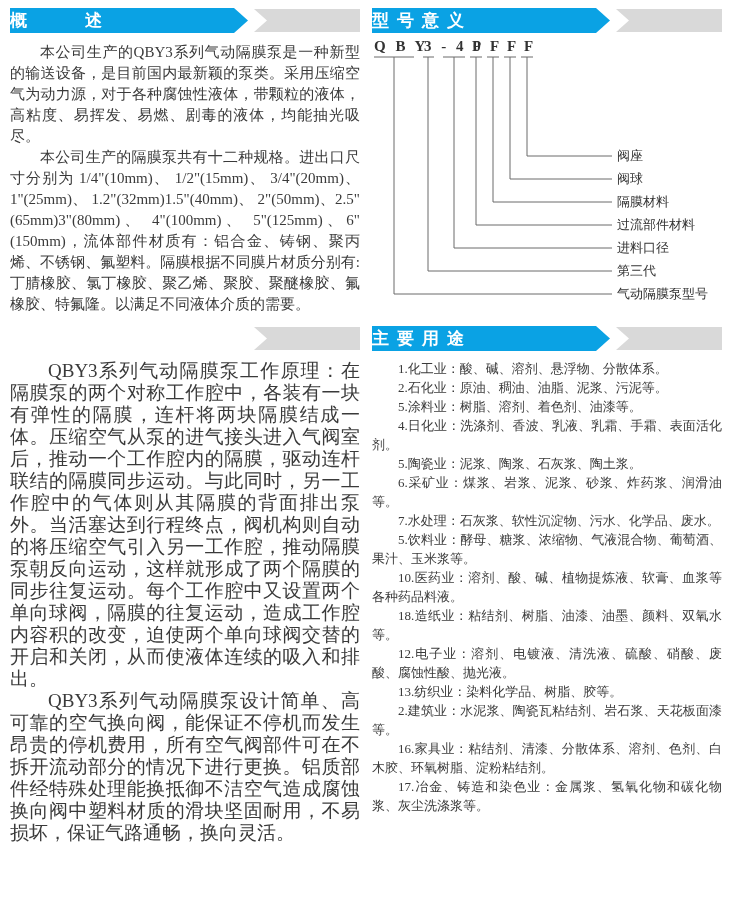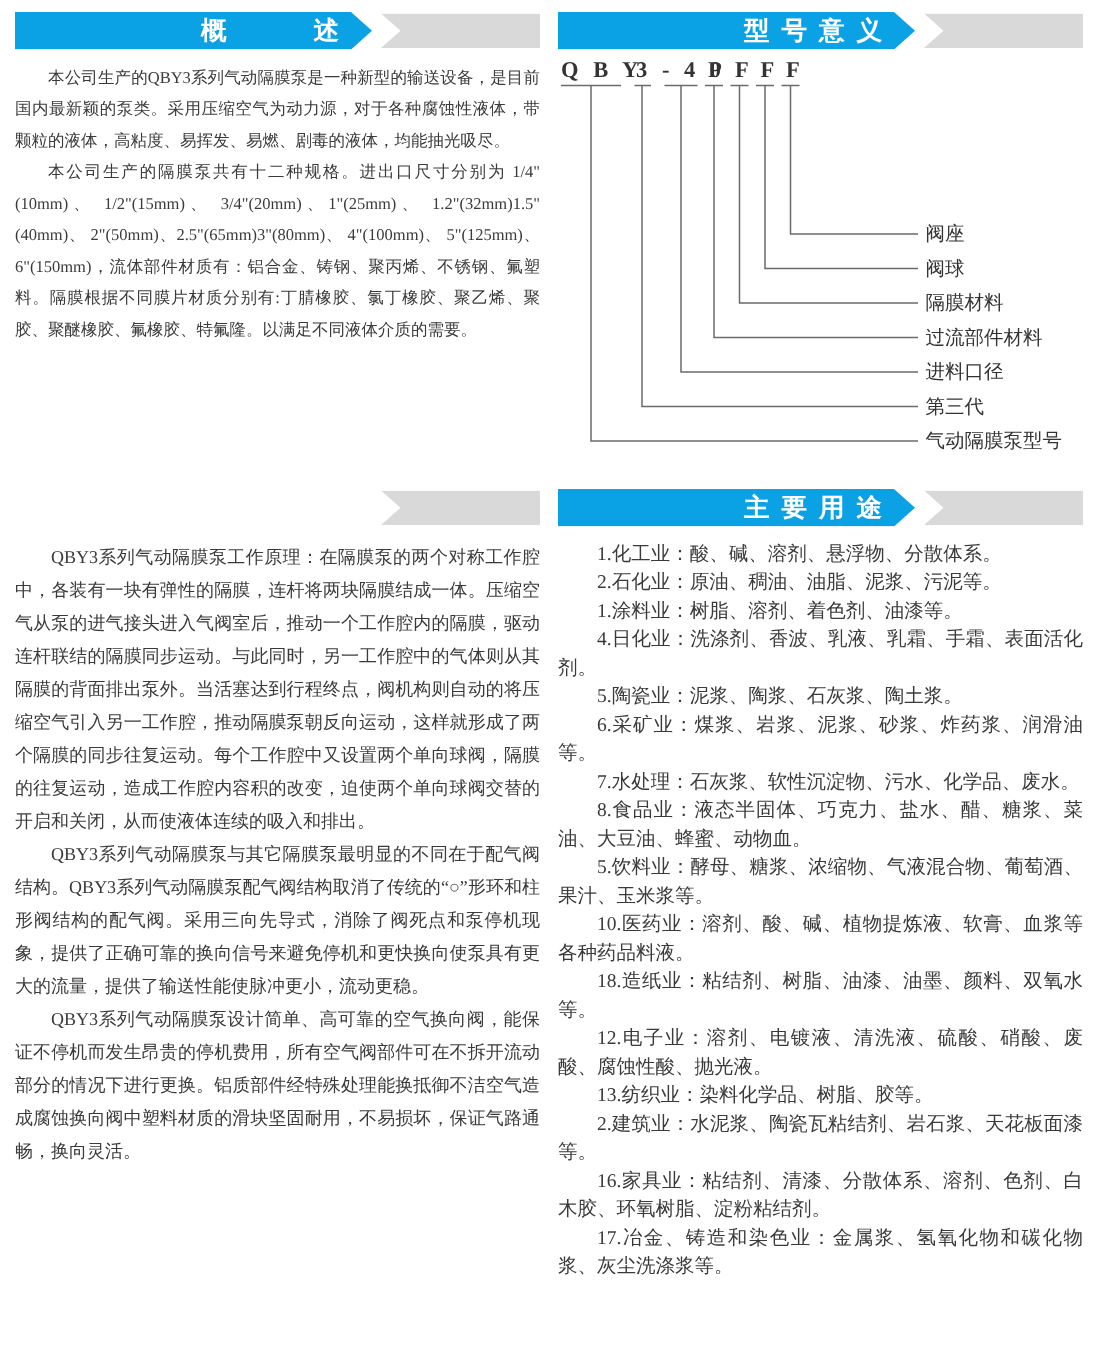--- a/index.html
+++ b/index.html
@@ -10,36 +10,36 @@
   .col{position:absolute;top:8px;width:350px;}
   .col-left{left:10px;}
   .col-right{left:372px;}
   .row2{position:absolute;top:318px;left:0;width:350px;}
 
   
   .banner{position:relative;height:25px;width:100%;}
   .banner-arrow{
     position:absolute;left:0;top:0;width:238px;height:25px;background:#0aa2e4;
     clip-path:polygon(0 0, calc(100% - 14px) 0, 100% 50%, calc(100% - 14px) 100%, 0 100%);
-    text-align:right;
+    text-align:left;
   }
   .banner-title{
     display:block;line-height:25px;color:#ffffff;font-weight:bold;font-size:17px;
     letter-spacing:8px;font-family:"Liberation Sans", sans-serif;
     padding-right:14px;
   }
   .banner-tail{
     position:absolute;left:244px;right:0;top:1px;height:23px;background:#d9d9d9;
     clip-path:polygon(0 0,100% 0,100% 100%,0 100%,13px 50%);
   }
 
   .ov-body{margin-top:9px;}
-  .ov-body p{margin:0;font-size:11px;line-height:21px;text-align:justify;text-indent:2em;font-family:Liberation Serif, serif;}
+  .ov-body p{margin:0;font-size:15px;line-height:21px;text-align:justify;text-indent:2em;font-family:Liberation Serif, serif;}
   .pr-body{margin-top:9px;}
-  .pr-body p{margin:0;font-size:12px;line-height:22px;text-align:justify;text-indent:2em;}
+  .pr-body p{margin:0;font-size:19px;line-height:22px;text-align:justify;text-indent:2em;}
 
   .uses-body{margin-top:8px;}
   .uses-body p{margin:0;font-size:13px;line-height:19px;text-align:justify;text-indent:2em;}
 
   .model-diagram{display:block;margin-top:3px;}
   .model-diagram text{fill:#333333;}
   .model-code{font-size:15px;font-weight:bold;letter-spacing:3px;font-family:"Liberation Serif", serif;}
   .model-label{font-size:13px;font-family:"Liberation Serif", serif;}
   .model-diagram path{stroke:#6b6b6b;stroke-width:1;fill:none;}
 </style>
@@ -62,21 +62,20 @@
         <p>本公司生产的隔膜泵共有十二种规格。进出口尺寸分别为 1/4"(10mm)、 1/2"(15mm)、 3/4"(20mm)、1"(25mm)、 1.2"(32mm)1.5"(40mm)、 2"(50mm)、2.5"(65mm)3"(80mm)、 4"(100mm)、 5"(125mm)、6"(150mm)，流体部件材质有：铝合金、铸钢、聚丙烯、不锈钢、氟塑料。隔膜根据不同膜片材质分别有:丁腈橡胶、氯丁橡胶、聚乙烯、聚胶、聚醚橡胶、氟橡胶、特氟隆。以满足不同液体介质的需要。</p>
       </div>
     </section>
 
     <section class="row2">
       <div class="banner">
         <div class="banner-tail"></div>
       </div>
       <div class="pr-body">
         <p>QBY3系列气动隔膜泵工作原理：在隔膜泵的两个对称工作腔中，各装有一块有弹性的隔膜，连杆将两块隔膜结成一体。压缩空气从泵的进气接头进入气阀室后，推动一个工作腔内的隔膜，驱动连杆联结的隔膜同步运动。与此同时，另一工作腔中的气体则从其隔膜的背面排出泵外。当活塞达到行程终点，阀机构则自动的将压缩空气引入另一工作腔，推动隔膜泵朝反向运动，这样就形成了两个隔膜的同步往复运动。每个工作腔中又设置两个单向球阀，隔膜的往复运动，造成工作腔内容积的改变，迫使两个单向球阀交替的开启和关闭，从而使液体连续的吸入和排出。</p>
-        <p>QBY3系列气动隔膜泵与其它隔膜泵最明显的不同在于配气阀结构。QBY3系列气动隔膜泵配气阀结构取消了传统的“○”形环和柱形阀结构的配气阀。采用三向先导式，消除了阀死点和泵停机现象，提供了正确可靠的换向信号来避免停机和更快换向使泵具有更大的流量，提供了输送性能使脉冲更小，流动更稳。</p>
         <p>QBY3系列气动隔膜泵设计简单、高可靠的空气换向阀，能保证不停机而发生昂贵的停机费用，所有空气阀部件可在不拆开流动部分的情况下进行更换。铝质部件经特殊处理能换抵御不洁空气造成腐蚀换向阀中塑料材质的滑块坚固耐用，不易损坏，保证气路通畅，换向灵活。</p>
       </div>
     </section>
   </div>
 
   <div class="col col-right">
 
     <section>
       <div class="banner">
         <div class="banner-arrow">
@@ -115,26 +114,25 @@
     <section class="row2">
       <div class="banner">
         <div class="banner-arrow">
           <span class="banner-title">主要用途</span>
         </div>
         <div class="banner-tail"></div>
       </div>
       <div class="uses-body">
         <p>1.化工业：酸、碱、溶剂、悬浮物、分散体系。</p>
         <p>2.石化业：原油、稠油、油脂、泥浆、污泥等。</p>
-        <p>1.涂料业：树脂、溶剂、着色剂、油漆等。</p>
+        <p>5.涂料业：树脂、溶剂、着色剂、油漆等。</p>
         <p>4.日化业：洗涤剂、香波、乳液、乳霜、手霜、表面活化剂。</p>
         <p>5.陶瓷业：泥浆、陶浆、石灰浆、陶土浆。</p>
         <p>6.采矿业：煤浆、岩浆、泥浆、砂浆、炸药浆、润滑油等。</p>
         <p>7.水处理：石灰浆、软性沉淀物、污水、化学品、废水。</p>
-        <p>8.食品业：液态半固体、巧克力、盐水、醋、糖浆、菜油、大豆油、蜂蜜、动物血。</p>
         <p>5.饮料业：酵母、糖浆、浓缩物、气液混合物、葡萄酒、果汁、玉米浆等。</p>
         <p>10.医药业：溶剂、酸、碱、植物提炼液、软膏、血浆等各种药品料液。</p>
         <p>18.造纸业：粘结剂、树脂、油漆、油墨、颜料、双氧水等。</p>
         <p>12.电子业：溶剂、电镀液、清洗液、硫酸、硝酸、废酸、腐蚀性酸、抛光液。</p>
         <p>13.纺织业：染料化学品、树脂、胶等。</p>
         <p>2.建筑业：水泥浆、陶瓷瓦粘结剂、岩石浆、天花板面漆等。</p>
         <p>16.家具业：粘结剂、清漆、分散体系、溶剂、色剂、白木胶、环氧树脂、淀粉粘结剂。</p>
         <p>17.冶金、铸造和染色业：金属浆、氢氧化物和碳化物浆、灰尘洗涤浆等。</p>
       </div>
     </section>

